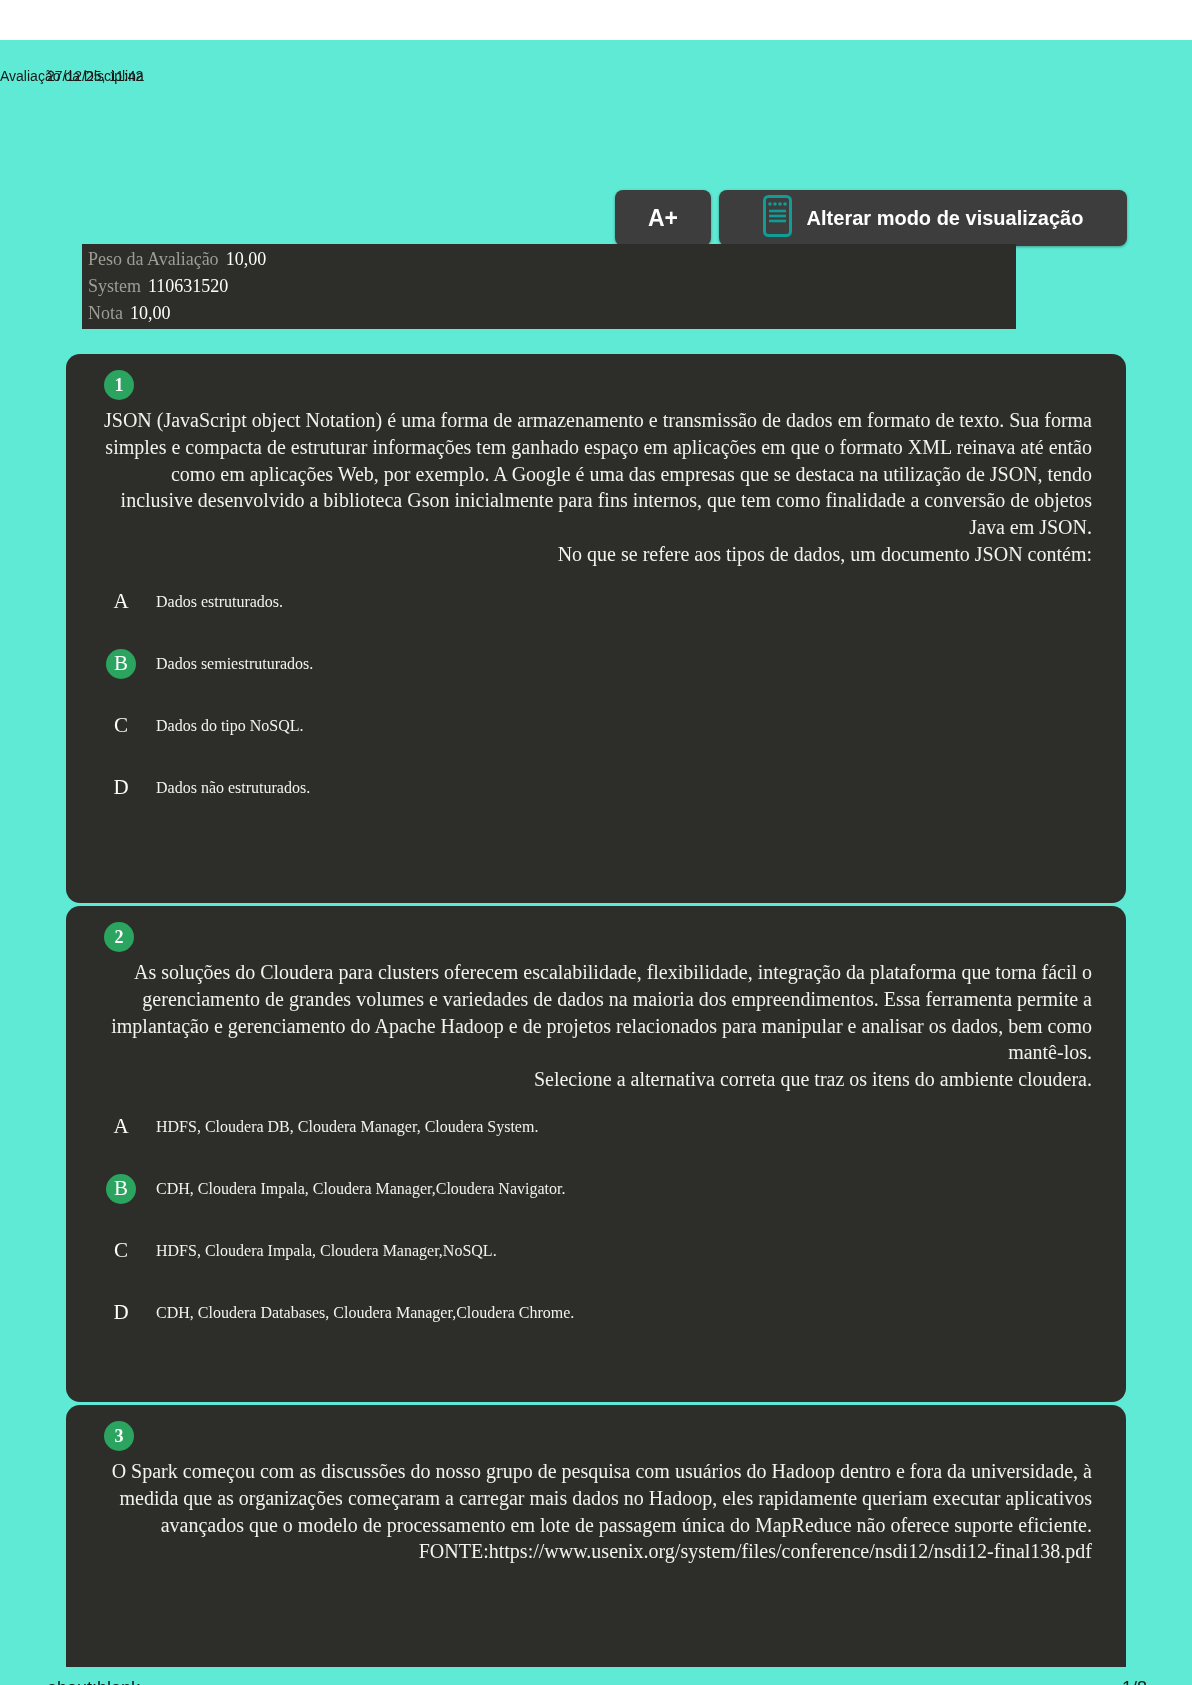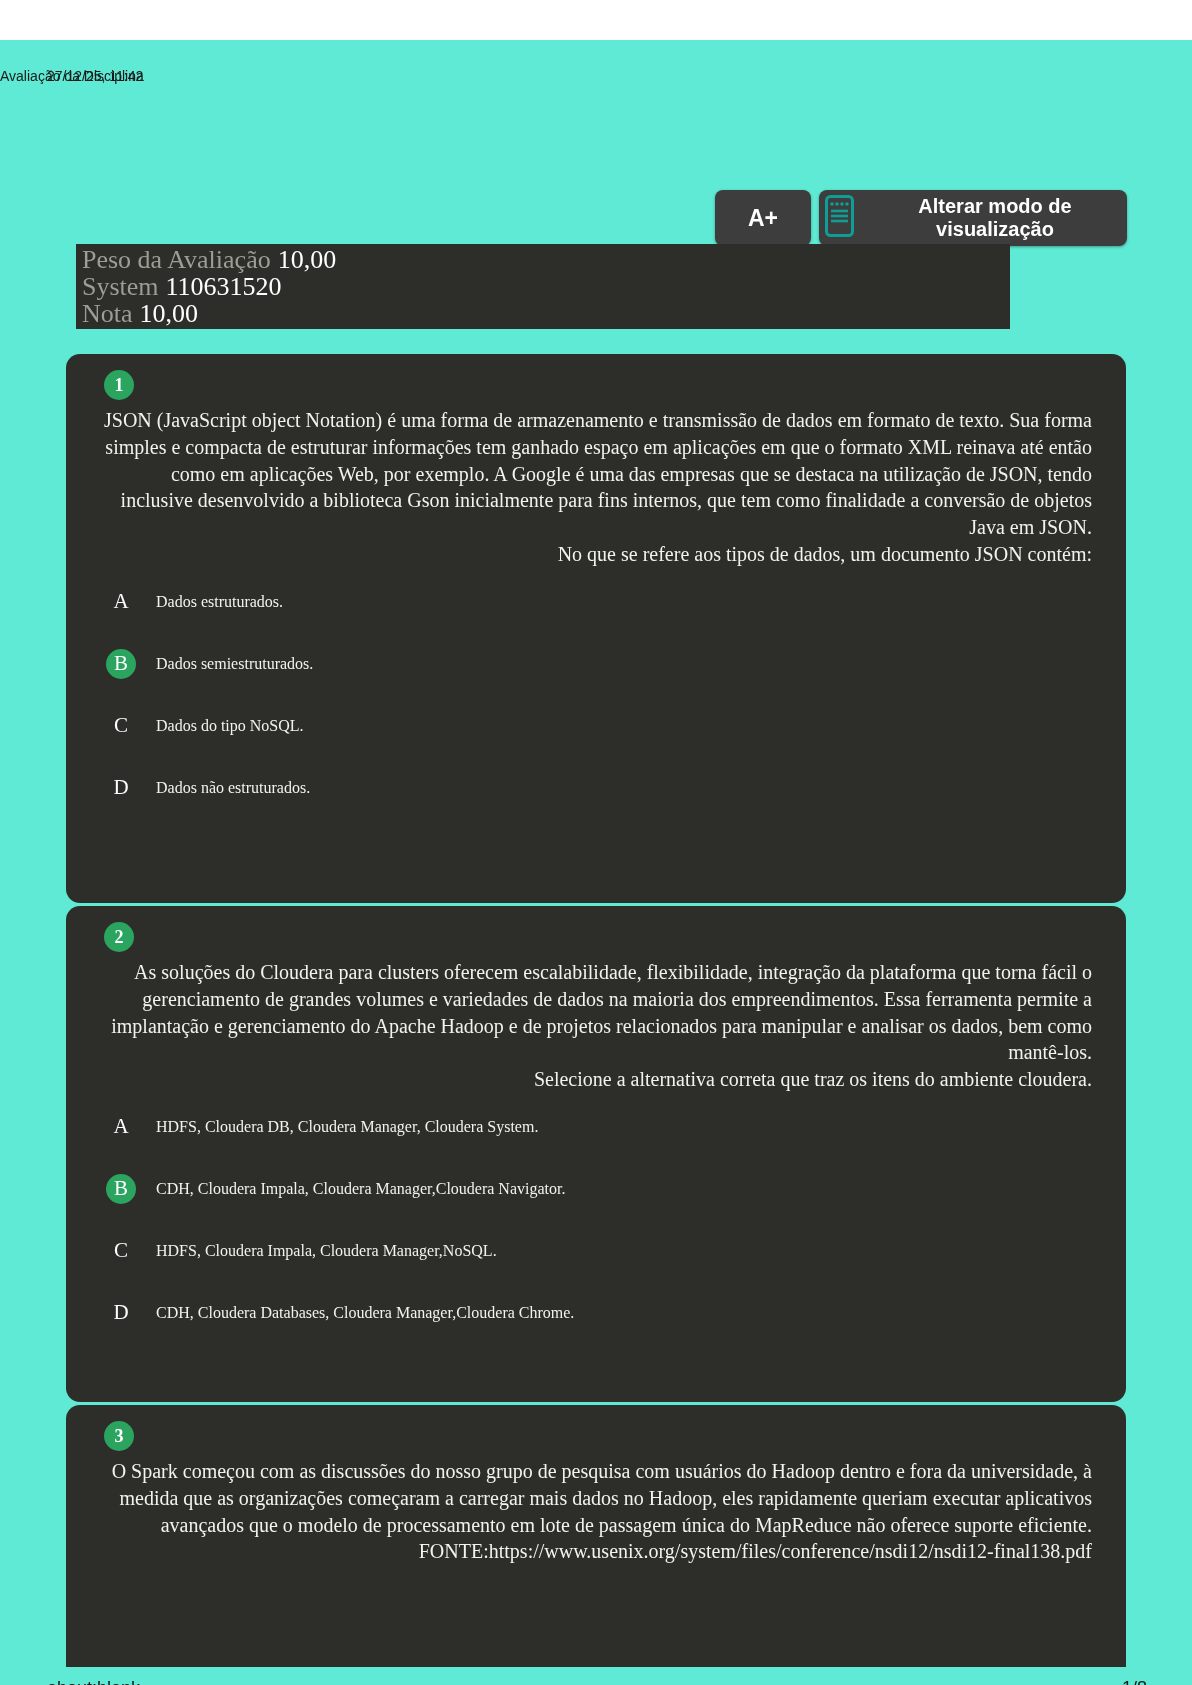--- a/index.html
+++ b/index.html
@@ -16,27 +16,27 @@
   .foot-left{position:absolute;left:47px;top:0;}
   .foot-right{position:absolute;right:45px;top:0;}
   .bottom-rule{position:absolute;top:1676px;left:0;width:1192px;height:3px;background:#1c1c1c;}
 
   
   .toolbar{position:absolute;top:150px;right:65px;display:flex;gap:8px;}
   .btn{height:56px;border:none;border-radius:8px;background:#3d3d3d;color:#ffffff;
        display:flex;align-items:center;justify-content:center;cursor:pointer;
        font-family:"Liberation Sans",sans-serif;box-shadow:0 1px 3px rgba(0,0,0,.35);}
   .btn-font{width:96px;font-size:23px;font-weight:bold;}
-  .btn-view{width:308px;font-size:20px;font-weight:bold;gap:15px;}
+  .btn-view{width:408px;font-size:20px;font-weight:bold;gap:15px;}
   .view-icon{display:inline-block;}
 
   
-  .summary{position:absolute;top:204px;left:76px;width:934px;background:#2d2d29;
+  .summary{position:absolute;top:204px;left:82px;width:934px;background:#2d2d29;
            padding:2px 0 2px 6px;box-sizing:border-box;
-           font-family:"Liberation Serif",serif;font-size:26px;line-height:27px;}
+           font-family:"Liberation Serif",serif;font-size:18px;line-height:27px;}
   .sum-row{white-space:nowrap;}
   .sum-label{color:#9d9d96;}
   .sum-value{color:#ffffff;margin-left:7px;}
 
   
   .cards{position:absolute;top:314px;left:66px;width:1060px;display:flex;
          flex-direction:column;gap:3px;}
   .card{background:#2d2d29;border-radius:14px;box-sizing:border-box;
         padding:16px 34px 0 32px;overflow:hidden;}
   .card:nth-child(1){height:549px;}

